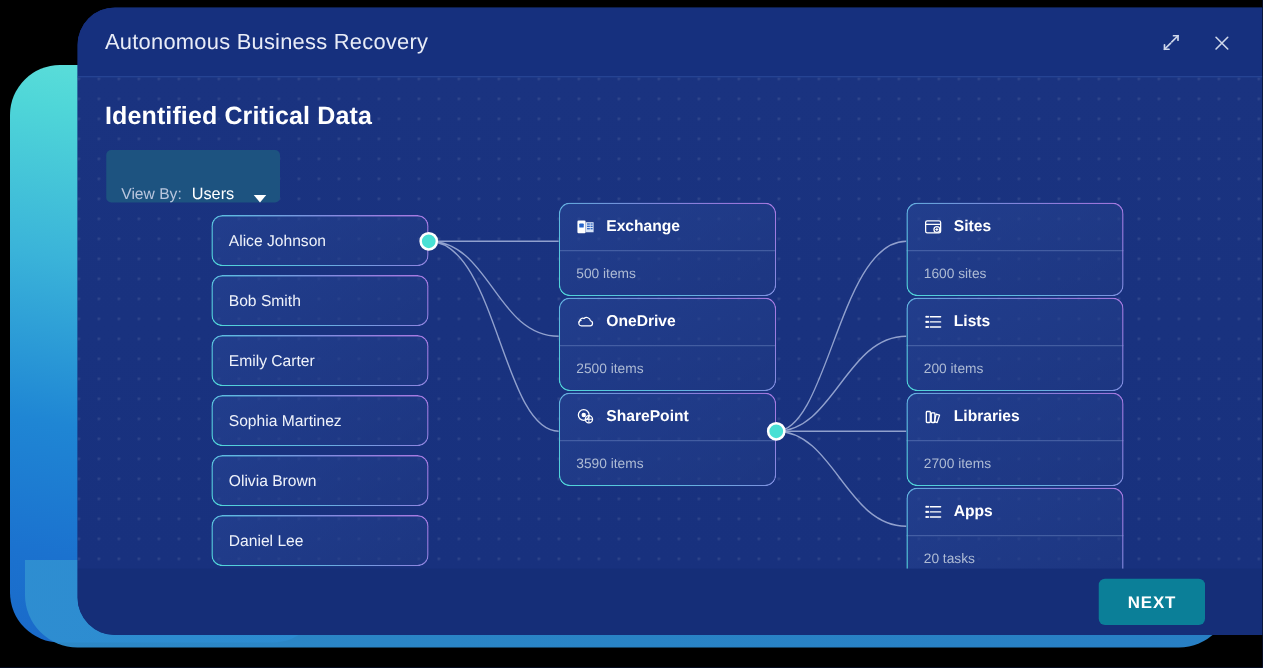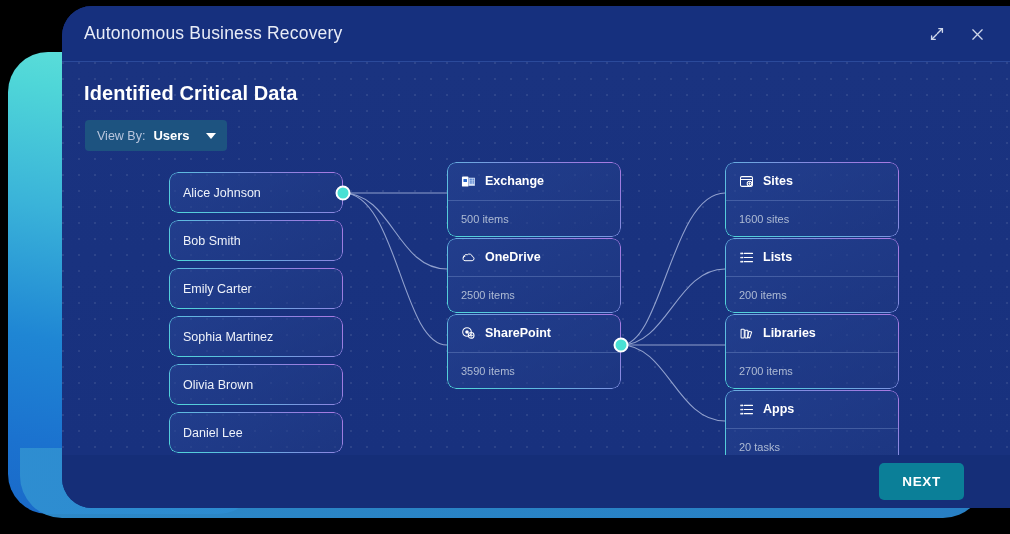--- a/index.html
+++ b/index.html
@@ -69,26 +69,26 @@
       linear-gradient(180deg, #1a3380 0%, #18317e 100%);
     overflow: hidden;
   }
   .page-title {
     position: absolute; left: 22px; top: 20px;
     font-size: 20px; font-weight: bold; color: #ffffff;
     letter-spacing: .1px;
   }
   .viewby {
     position: absolute; left: 23px; top: 58px;
-    height: 31px; display: flex; align-items: center; gap: 8px;
+    height: 42px; display: flex; align-items: flex-end; gap: 8px;
     background: #1d5380; border-radius: 4px;
     padding: 0 11px 0 12px; cursor: pointer;
   }
   .viewby-label { font-size: 12.5px; color: #b9c6dd; }
-  .viewby-value { font-size: 13px; color: #ffffff; font-weight: bold; }
+  .viewby-value { font-size: 13px; color: #ffffff; font-weight: normal; }
   .caret {
     width: 0; height: 0; margin-left: 8px;
     border-left: 5px solid transparent; border-right: 5px solid transparent;
     border-top: 6px solid #ffffff;
   }
 
   
   .graph { position: absolute; inset: 0; }
   .edges { position: absolute; left: 0; top: 0; width: 948px; height: 393px; pointer-events: none; }
 

